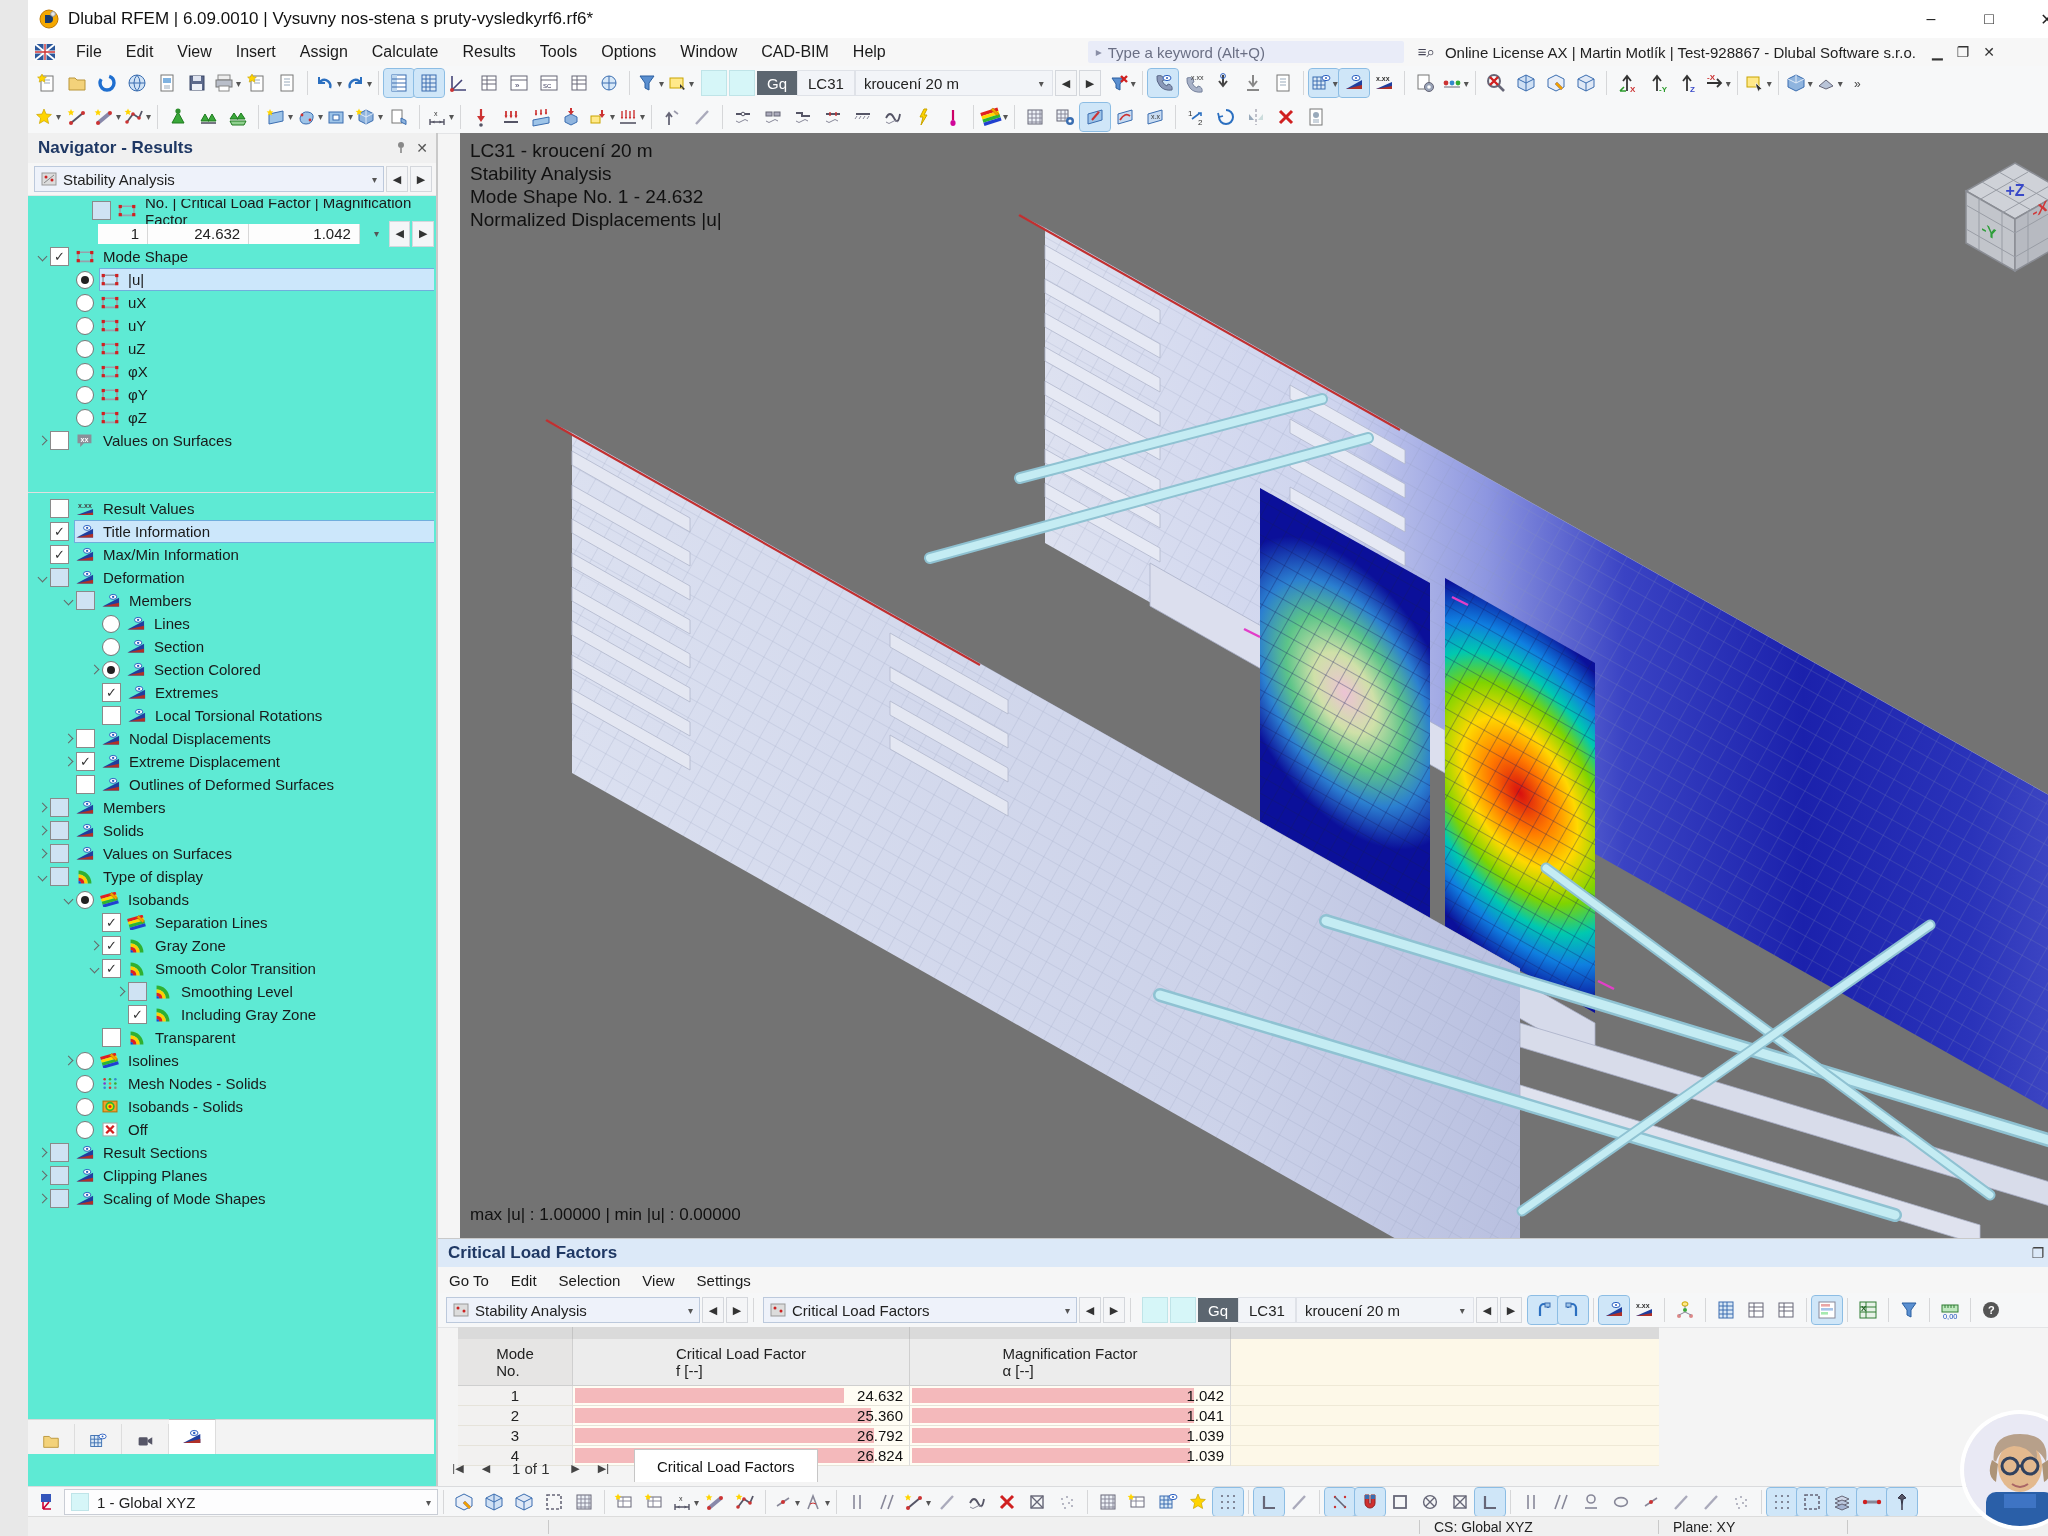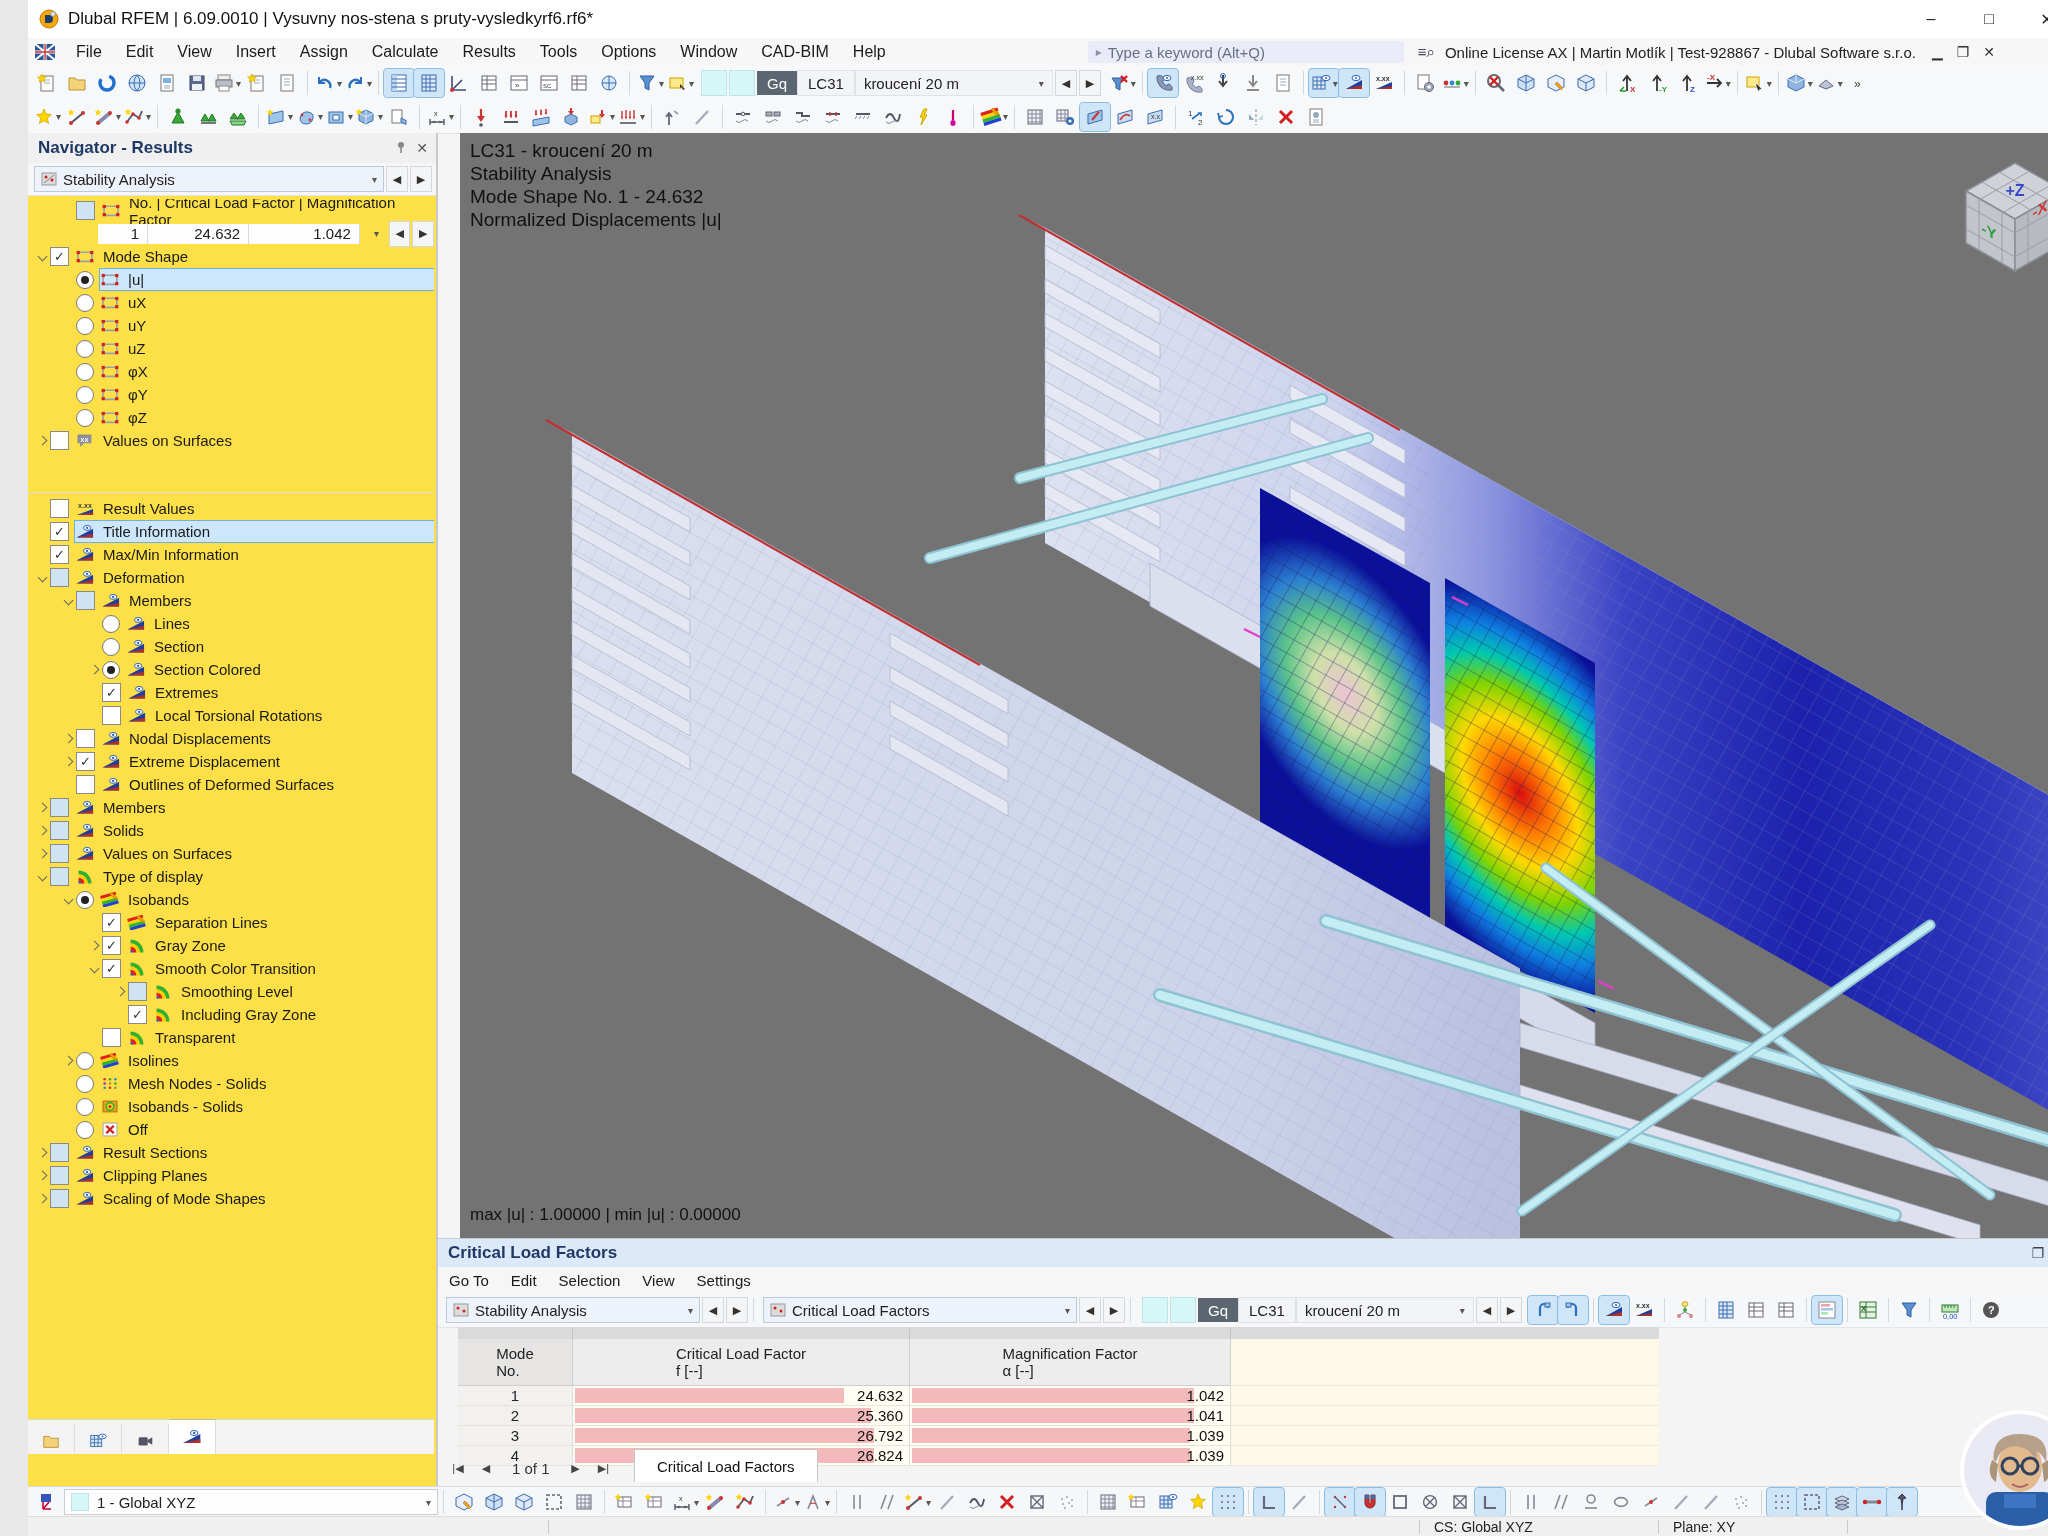--- a/index.html
+++ b/index.html
@@ -33,21 +33,21 @@
   .dd{font-size:10px;color:#555;margin-left:1px;}
   .sep{width:1px;height:24px;background:#d6d7d9;margin:0 5px;}
   .lcwidget{display:flex;align-items:center;height:26px;margin:0 6px;}
   .lcsq{width:24px;height:24px;background:#d6f6f8;border:1px solid #bfe4e8;margin-right:2px;}
   .lctag{height:24px;padding:0 10px;background:#5c6670;color:#fff;display:flex;align-items:center;font-size:15px;}
   .lcid{height:24px;padding:0 10px;background:#f2f4f8;display:flex;align-items:center;font-size:15px;border:1px solid #dfe2e8;}
   .lcname{height:24px;min-width:180px;padding:0 8px;background:#f2f4f8;display:flex;align-items:center;font-size:15px;border:1px solid #dfe2e8;}
   .lcname .dd{margin-left:auto;}
   .navarr{width:20px;height:24px;display:flex;align-items:center;justify-content:center;font-size:11px;color:#333;border:1px solid #d4d7dc;background:#f4f5f7;margin-left:2px;}
   
-  #nav{left:0;top:133px;width:408px;height:1353px;background:#fde047;border-right:2px solid #c9c9c9;}
+  #nav{left:0;top:133px;width:408px;height:1353px;background:#5eead4;border-right:2px solid #c9c9c9;}
   #navheader{left:0;top:0;width:408px;height:30px;background:#f0f0f0;display:flex;align-items:center;
              border-bottom:1px solid #dcdcdc;}
   #navheader .t{font-weight:bold;font-size:17px;color:#1f3864;margin-left:10px;}
   #navheader .hicons{margin-left:auto;display:flex;gap:8px;margin-right:8px;color:#555;font-size:14px;}
   #navselrow{left:0;top:30px;width:408px;height:32px;background:#f6f6f6;display:flex;align-items:center;border-bottom:1px solid #e6e6e6;}
   #navsel{margin-left:6px;width:336px;height:24px;background:#eef2fa;border:1px solid #bcc9dc;display:flex;align-items:center;font-size:15px;gap:6px;padding:0 6px;}
   #navsel .dd{margin-left:auto;}
   #tree{left:0;top:66px;width:406px;height:1240px;overflow:hidden;}
   .trow{height:23px;display:flex;align-items:center;font-size:15px;color:#1a1a1a;}
   .texp{width:16px;display:flex;align-items:center;justify-content:center;}
@@ -791,21 +791,21 @@
             <circle cx="11" cy="8" r="1.5" fill="#c22"></circle>
             <path d="M3 11 L13 3" stroke="#888"></path>
           </svg>
         <span>Stability Analysis</span>
         <span class="dd">▾</span>
       </div>
       <div class="navarr">◀</div>
       <div class="navarr">▶</div>
     </div>
     <div id="tree" class="abs">
-        <div class="trow" style="padding-left: 32px;">
+        <div class="trow" style="padding-left: 48px;">
           <span class="texp"></span>
           <span class="cb p"></span>
           <span style="display: flex; align-items: center; flex: 1 1 0%;">
             <span class="ticon">
               <svg viewBox="0 0 18 14">
                 <rect x="2.5" y="3" width="13" height="8.5" rx="2" fill="none" stroke="#98a0aa" stroke-width="1.5"></rect>
                 <g fill="#d02020">
                   <rect x="1.2" y="1.8" width="3" height="3"></rect>
                   <rect x="13.8" y="1.8" width="3" height="3"></rect>
                   <rect x="1.2" y="9.4" width="3" height="3"></rect>

